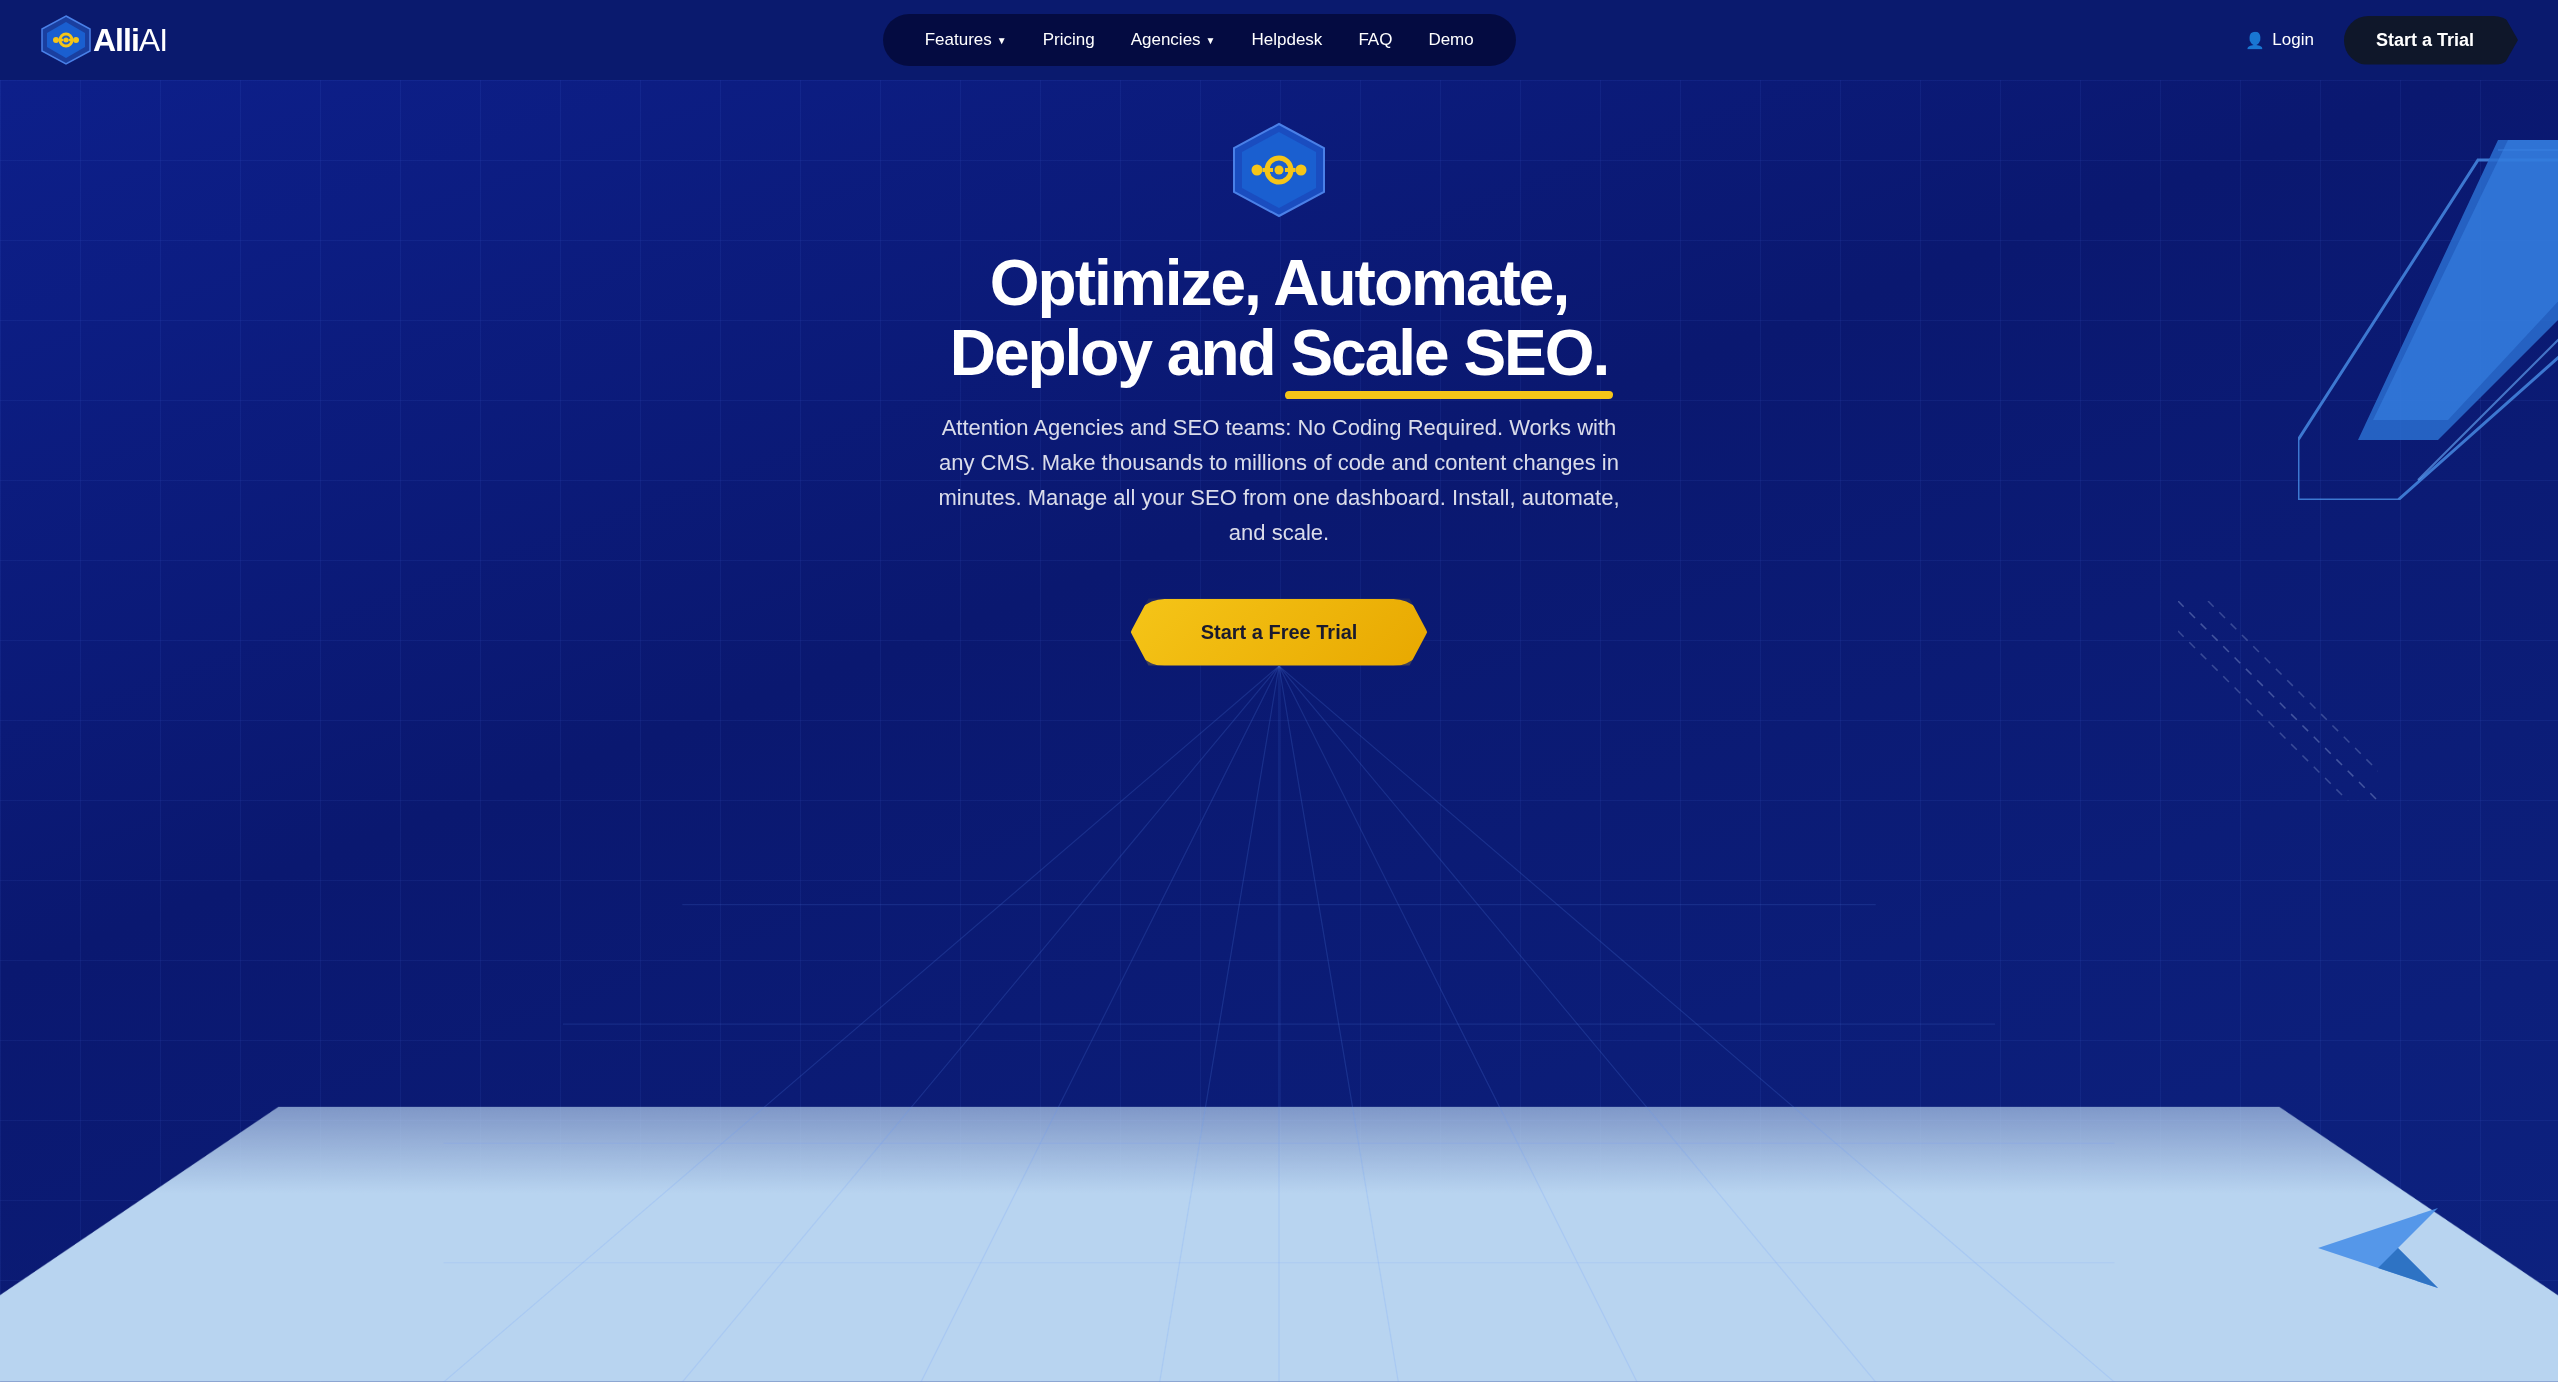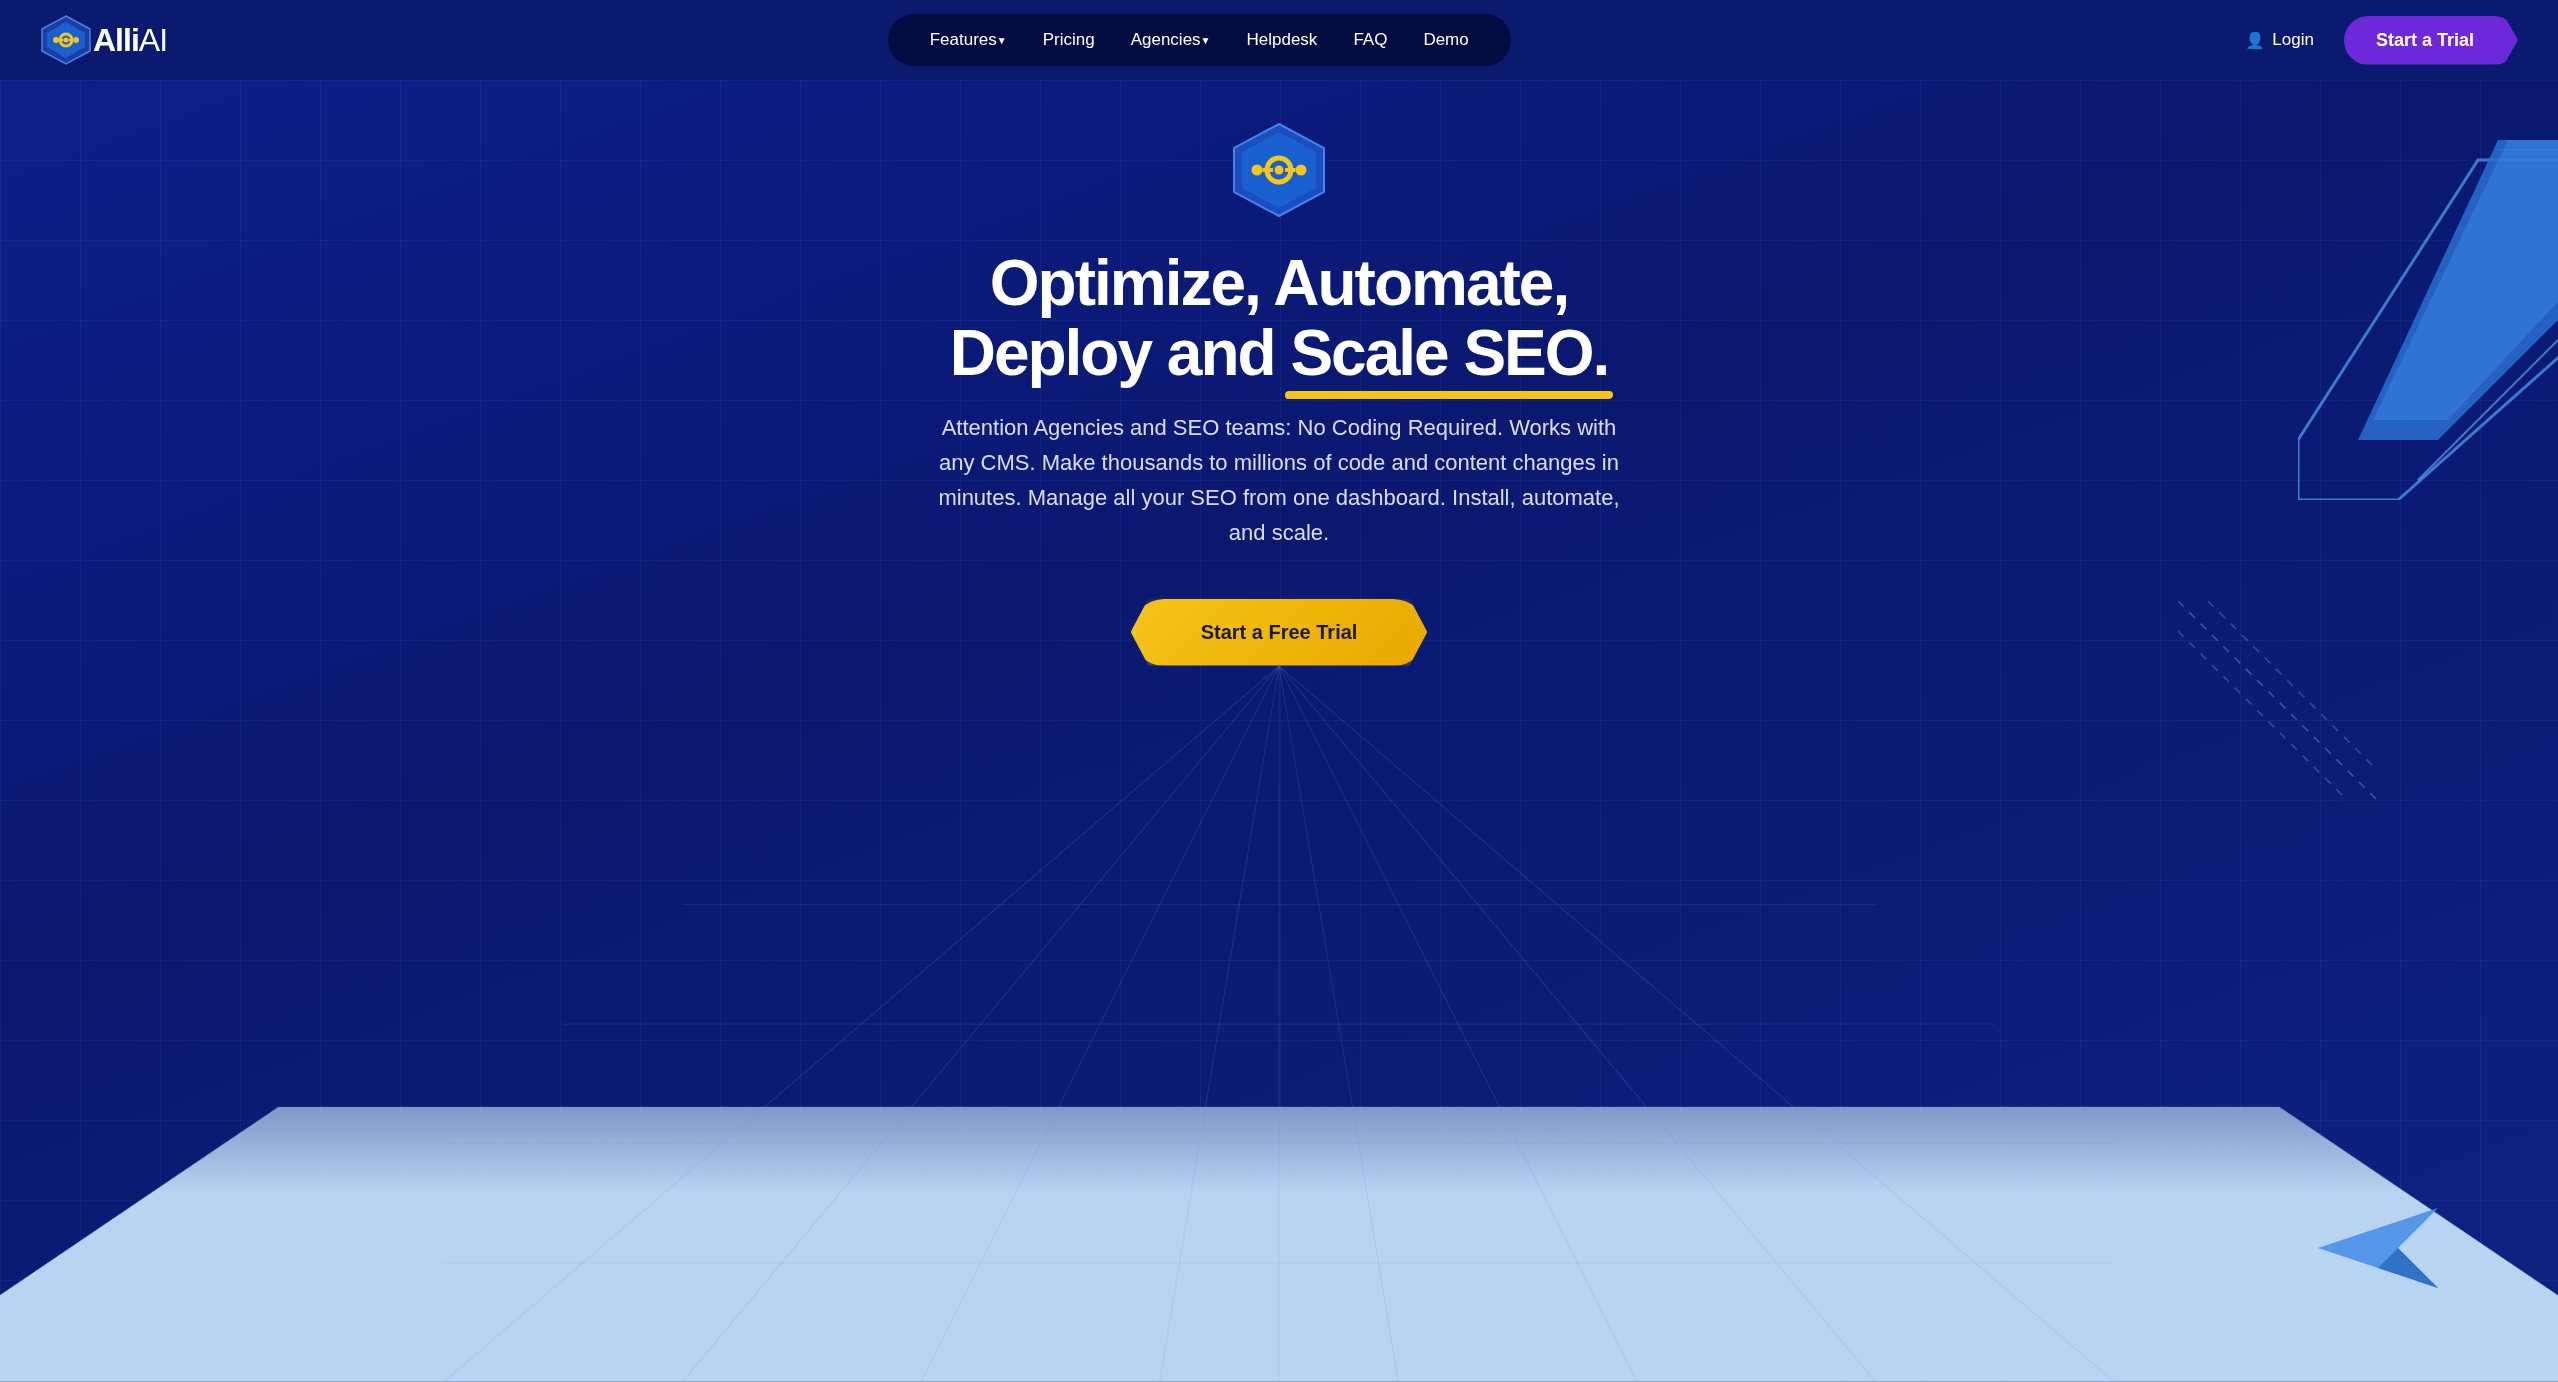--- a/index.html
+++ b/index.html
@@ -60,20 +60,21 @@
 
     .nav-item {
       color: #fff;
       font-size: 17px;
       font-weight: 500;
       padding: 6px 14px;
       border-radius: 30px;
       cursor: pointer;
       display: flex;
       align-items: center;
+      gap: 5px;
       white-space: nowrap;
       text-decoration: none;
     }
 
     .nav-arrow {
       font-size: 10px;
       margin-top: 1px;
     }
 
     .nav-right {
@@ -90,21 +91,21 @@
       gap: 7px;
       cursor: pointer;
       padding: 8px 14px;
     }
 
     .user-icon {
       font-size: 16px;
     }
 
     .start-trial-btn {
-      background: #6d28d9;
+      background: #0f172a;
       color: #fff;
       font-size: 18px;
       font-weight: 700;
       padding: 14px 32px;
       border-radius: 50px;
       cursor: pointer;
       border: none;
       clip-path: polygon(0 0, 92% 0, 100% 50%, 92% 100%, 0 100%);
       padding-right: 44px;
     }

